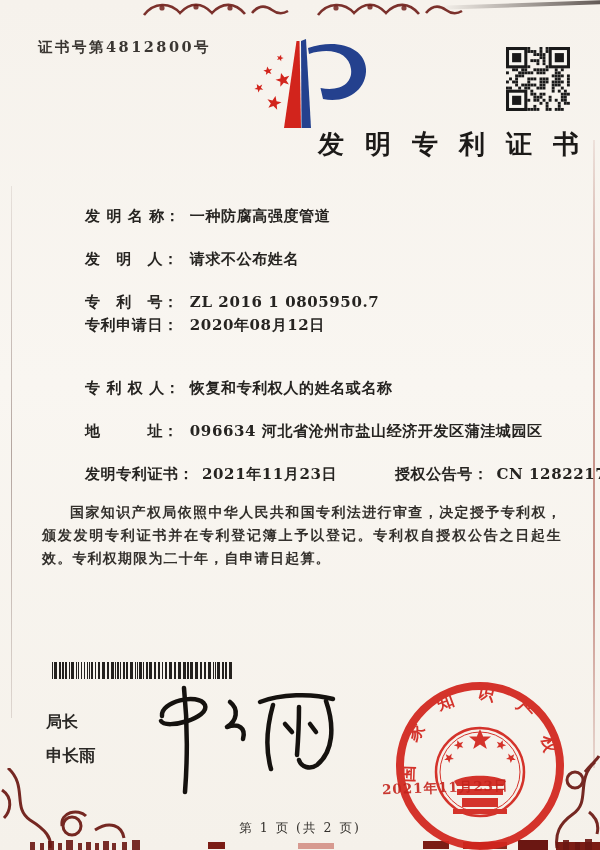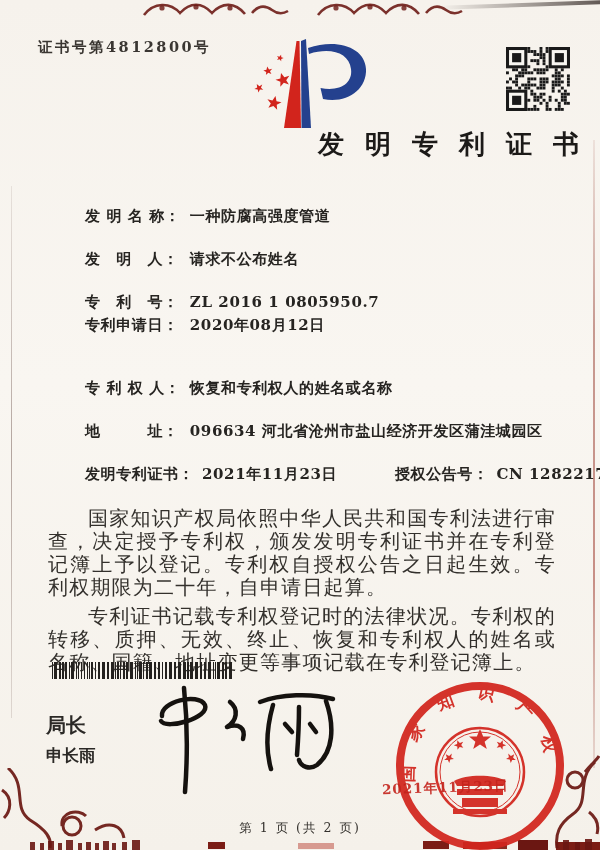--- a/index.html
+++ b/index.html
@@ -13,24 +13,24 @@
   .cert-no{left:38px;top:38px;font-size:14.5px;letter-spacing:2.5px;font-weight:700;color:#3a3632;}
   
   .title{left:0;right:0;top:127px;text-align:right;font-size:26px;font-weight:700;
          letter-spacing:21px;padding-left:21px;color:#1c1a18;white-space:nowrap;}
   
   .frow{left:45px;font-size:15px;font-weight:600;white-space:nowrap;color:#262421;letter-spacing:.6px;}
   .flabel{display:inline-block;min-width:97px;margin-left:40px;}
   .fvalue{margin-left:2px;}
   
   .bodytext{left:42px;top:501px;width:520px;}
-  .bodytext p{margin:6px;text-indent:2em;font-size:20px;line-height:23px;
-              letter-spacing:1.2px;text-align:justify;color:#33302c;font-weight:400;}
-  
-  .sig-title{left:46px;top:712px;font-size:20px;font-weight:600;font-family:Liberation Sans, sans-serif;color:#2b2926;}
+  .bodytext p{margin:0;text-indent:2em;font-size:14px;line-height:23px;
+              letter-spacing:1.2px;text-align:justify;color:#33302c;font-weight:700;}
+  
+  .sig-title{left:46px;top:712px;font-size:16px;font-weight:600;font-family:Liberation Sans, sans-serif;color:#2b2926;}
   .sig-name{left:46px;top:745px;font-size:16.5px;font-weight:600;font-family:Liberation Mono, monospace;color:#2b2926;}
   
   .seal-date{left:382px;top:779px;font-size:13.5px;font-weight:700;color:#c4231c;
              letter-spacing:1px;transform:rotate(-2deg);white-space:nowrap;opacity:.9;}
   
   .footer{left:0;right:0;top:820px;text-align:center;font-size:12.5px;letter-spacing:2px;color:#33302c;}
   
   .edge-top-right{left:440px;top:3px;width:162px;height:3.5px;transform:rotate(-2deg);
       background:linear-gradient(90deg,rgba(70,60,56,0),rgba(70,60,56,.85));}
   .edge-left{left:10.5px;top:186px;width:1.5px;height:532px;
@@ -260,21 +260,20 @@
   </div>
   <div class="abs frow" style="top:465px">
     <span class="flabel">发明专利证书：</span>
     <span class="fvalue">2021年11月23日</span>
     <span class="flabel" style="min-width:0;margin-left:52px">授权公告号：</span>
     <span class="fvalue">CN 128221799 B</span>
   </div>
 
   <div class="abs bodytext">
     <p>国家知识产权局依照中华人民共和国专利法进行审查，决定授予专利权，颁发发明专利证书并在专利登记簿上予以登记。专利权自授权公告之日起生效。专利权期限为二十年，自申请日起算。</p>
-    <p>专利证书记载专利权登记时的法律状况。专利权的转移、质押、无效、终止、恢复和专利权人的姓名或名称、国籍、地址变更等事项记载在专利登记簿上。</p>
   </div>
 
   <svg class="abs" id="barcode" style="left:52px;top:662px" width="180" height="17" viewBox="0 0 180 17">
       <rect x="0" y="0" width="1" height="17" fill="#24211e"></rect>
       <rect x="2" y="0" width="3" height="17" fill="#24211e"></rect>
       <rect x="7" y="0" width="2" height="17" fill="#24211e"></rect>
       <rect x="10" y="0" width="2" height="17" fill="#24211e"></rect>
       <rect x="13" y="0" width="2" height="17" fill="#24211e"></rect>
       <rect x="17" y="0" width="1" height="17" fill="#24211e"></rect>
       <rect x="19" y="0" width="3" height="17" fill="#24211e"></rect>

